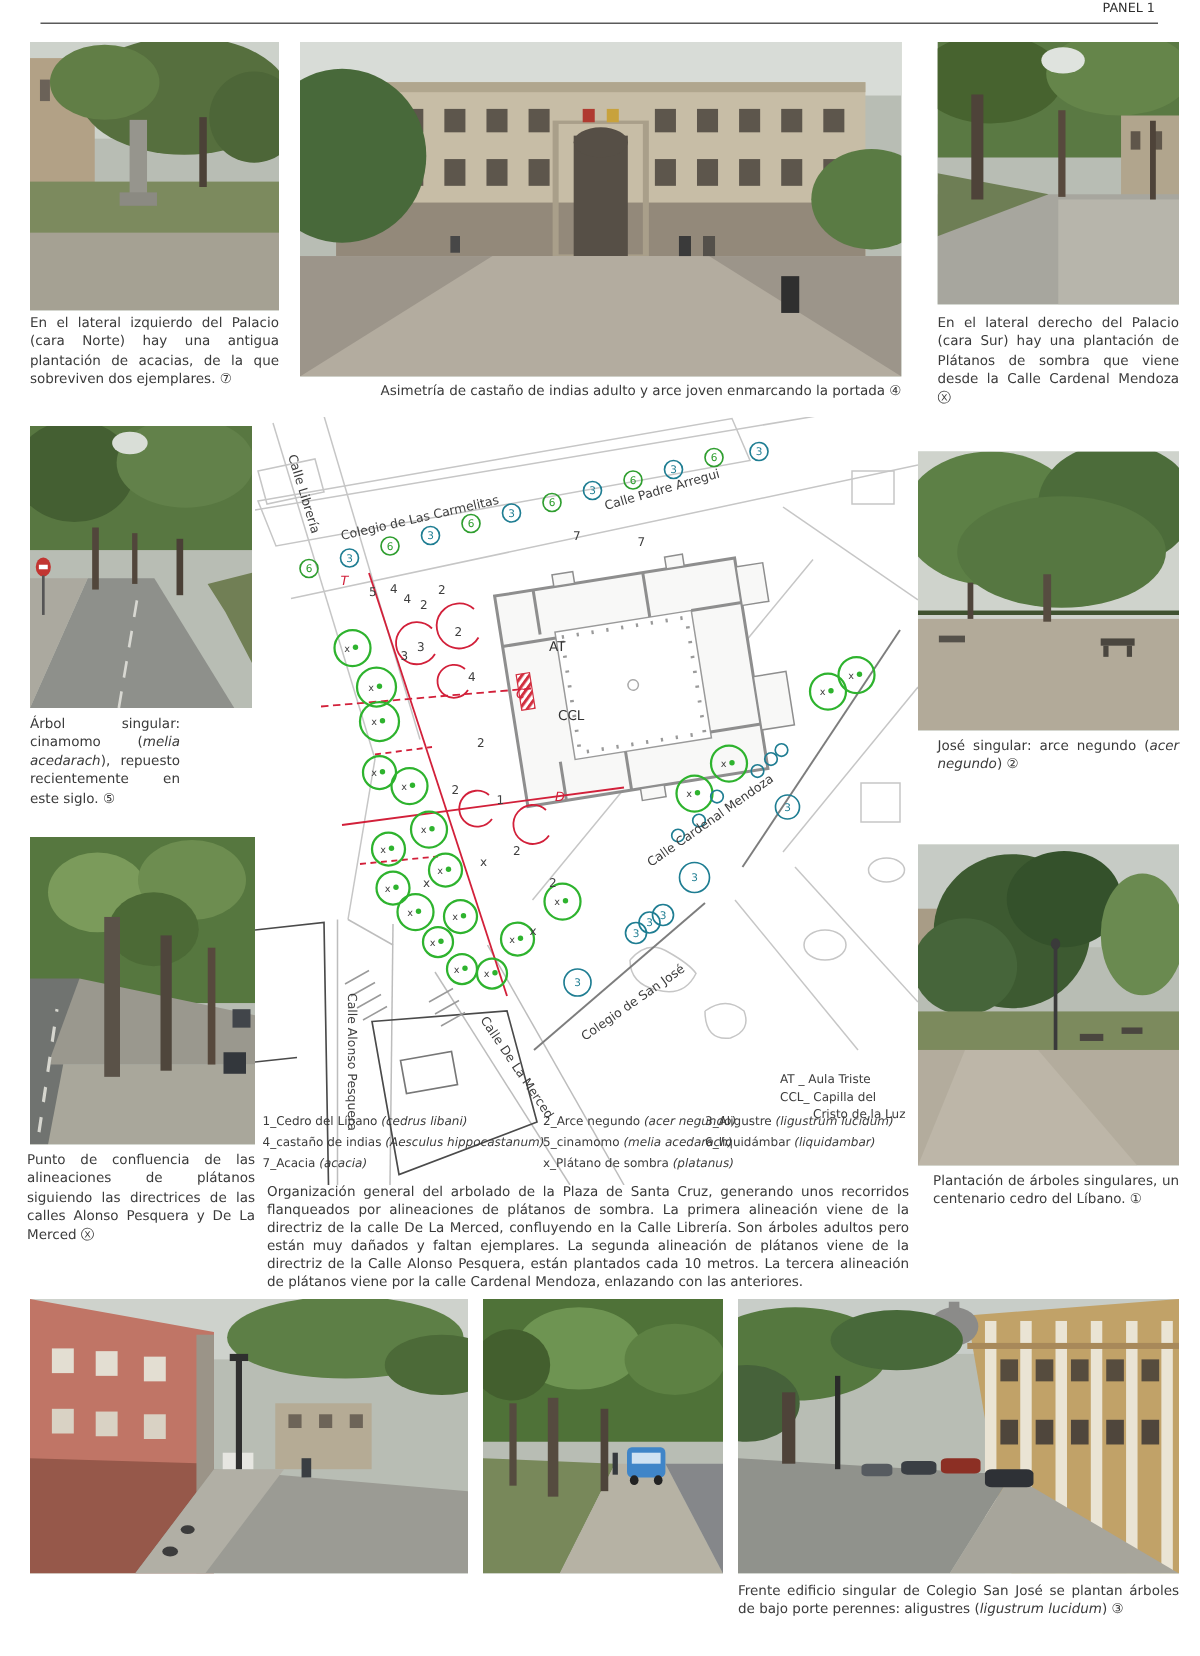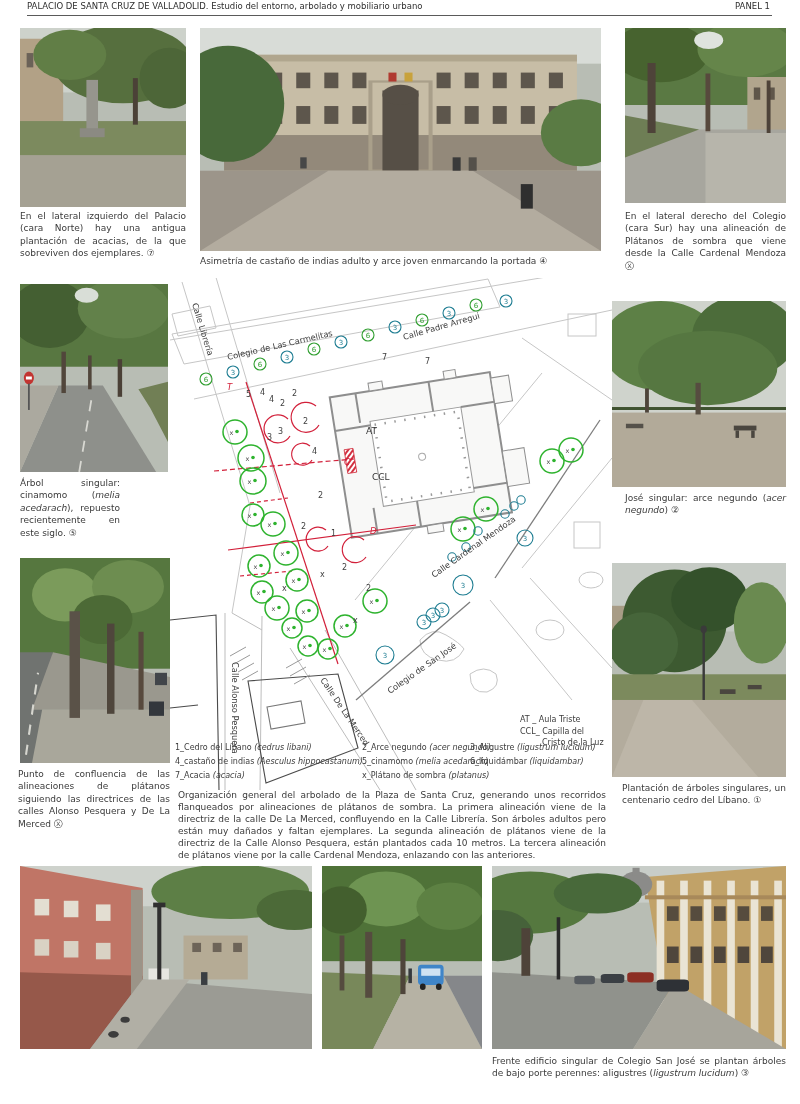--- a/index.html
+++ b/index.html
@@ -3,21 +3,21 @@
 <meta charset="utf-8">
 <style>
   *{margin:0;padding:0;box-sizing:border-box}
   html,body{width:800px;height:1104px;overflow:hidden;background:#fff}
   body{font-family:"DejaVu Sans","Liberation Sans",sans-serif;color:#3a3a3a;position:relative}
   .page{position:absolute;left:0;top:0;width:800px;height:1104px;background:#fff}
   .abs{position:absolute}
   .hd{font-size:8.5px;color:#2e2e2e;white-space:nowrap}
   .rule{border-top:1px solid #5a5a5a;height:0}
   .cap{font-size:9px;line-height:1.38;text-align:justify;color:#3a3a3a}
-  .capc{font-size:9px;text-align:left;color:#3a3a3a}
+  .capc{font-size:9px;text-align:right;color:#3a3a3a}
   .cap i,.capc i{font-style:italic}
   .para{font-size:9px;line-height:1.34;text-align:justify;color:#3a3a3a}
   .photo{position:absolute;overflow:hidden;background:#b8bdb4}
   .photo svg{width:100%;height:100%;display:block}
   .leg{font-size:8px;line-height:14px;color:#3c3c3c;white-space:nowrap}
   .leg i{font-style:italic}
   .key{font-size:8px;line-height:11.5px;color:#3c3c3c;white-space:nowrap}
   
   .slabel{font-size:8.3px;fill:#3d3d3d}
   .planlabel{font-size:9px;fill:#333}
@@ -31,21 +31,20 @@
   .cn-t{stroke:#1e7d92}
   .cntext{font-size:7px;text-anchor:middle}
   .cnt-g{fill:#2f9e2f}
   .cnt-t{fill:#1e7d92}
 </style>
 </head>
 <body>
 
 <div class="page">
 
-  <div class="abs hd" style="left:27px;top:1px">PALACIO DE SANTA CRUZ DE VALLADOLID. Estudio del entorno, arbolado y mobiliario urbano</div>
   <div class="abs hd" style="right:30px;top:1px">PANEL 1</div>
   <div class="abs rule" style="left:27px;right:28px;top:15px"></div>
 
   <div class="photo" style="left:20px;top:28px;width:166px;height:179px">
     <svg viewBox="0 0 100 100" preserveAspectRatio="none">
       <rect width="100" height="36" fill="#cdd2cb"></rect>
       <rect x="0" y="6" width="26" height="52" fill="#b2a186"></rect>
       <rect x="4" y="14" width="4" height="8" fill="#6b6258"></rect>
         <rect x="11" y="14" width="4" height="8" fill="#6b6258"></rect>
         <rect x="18" y="14" width="4" height="8" fill="#6b6258"></rect>
@@ -115,21 +114,21 @@
       <polygon points="0,50 46,58 0,74" fill="#6e7e55"></polygon>
       <rect x="50" y="60" width="50" height="40" fill="#b7b5ab"></rect>
       <rect x="14" y="20" width="5" height="40" fill="#4e4339"></rect>
       <rect x="50" y="26" width="3" height="33" fill="#57493d"></rect>
       <rect x="88" y="30" width="2.4" height="30" fill="#4e4339"></rect>
     </svg>
   </div>
 
   <div class="cap abs" style="left:20px;top:210px;width:166px"><span>En el lateral izquierdo del Palacio (cara Norte) hay una antigua plantación de acacias, de la que sobreviven dos ejemplares. ⑦</span></div>
   <div class="capc abs" style="left:200px;top:256px;width:401px"><span>Asimetría de castaño de indias adulto y arce joven enmarcando la portada ④</span></div>
-  <div class="cap abs" style="left:625px;top:210px;width:161px"><span>En el lateral derecho del Colegio (cara Sur) hay una alineación de Plátanos de sombra que viene desde la Calle Cardenal Mendoza ⓧ</span></div>
+  <div class="cap abs" style="left:625px;top:210px;width:161px"><span>En el lateral derecho del Palacio (cara Sur) hay una plantación de Plátanos de sombra que viene desde la Calle Cardenal Mendoza ⓧ</span></div>
 
   <div class="photo" style="left:20px;top:284px;width:148px;height:188px">
     <svg viewBox="0 0 100 100" preserveAspectRatio="none">
       <rect width="100" height="44" fill="#587741"></rect>
       <ellipse cx="20" cy="16" rx="27" ry="18" fill="#445f32"></ellipse>
       <ellipse cx="70" cy="13" rx="31" ry="16" fill="#62814a"></ellipse>
       <ellipse cx="45" cy="6" rx="8" ry="4" fill="#d9ded7"></ellipse>
       <polygon points="26,54 56,54 92,100 0,100" fill="#8e908b"></polygon>
       <polygon points="0,54 26,54 0,100" fill="#aba99f"></polygon>
       <polygon points="80,56 100,52 100,84 88,66" fill="#717f55"></polygon>

